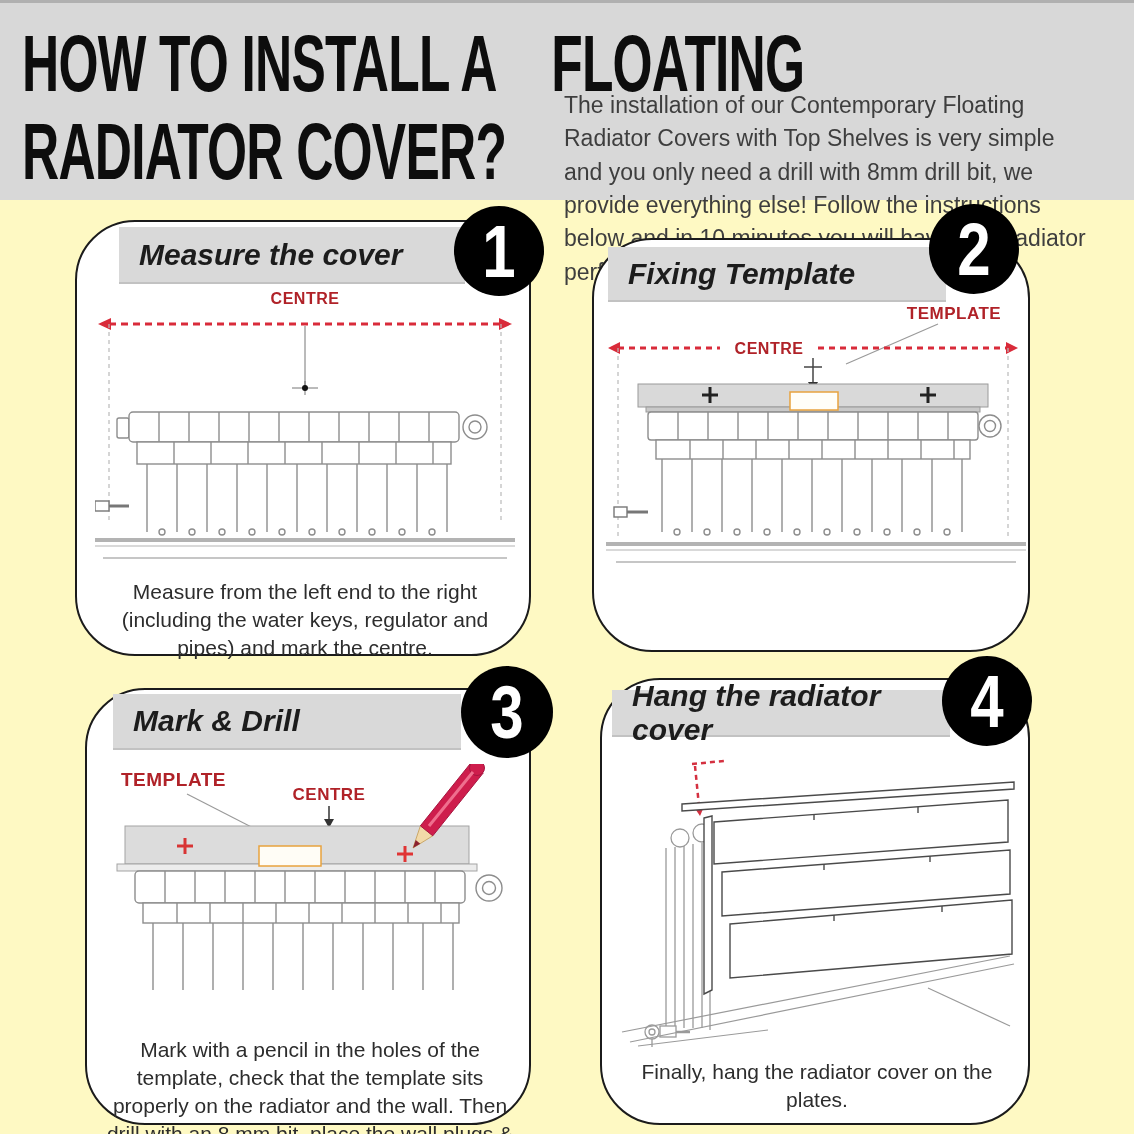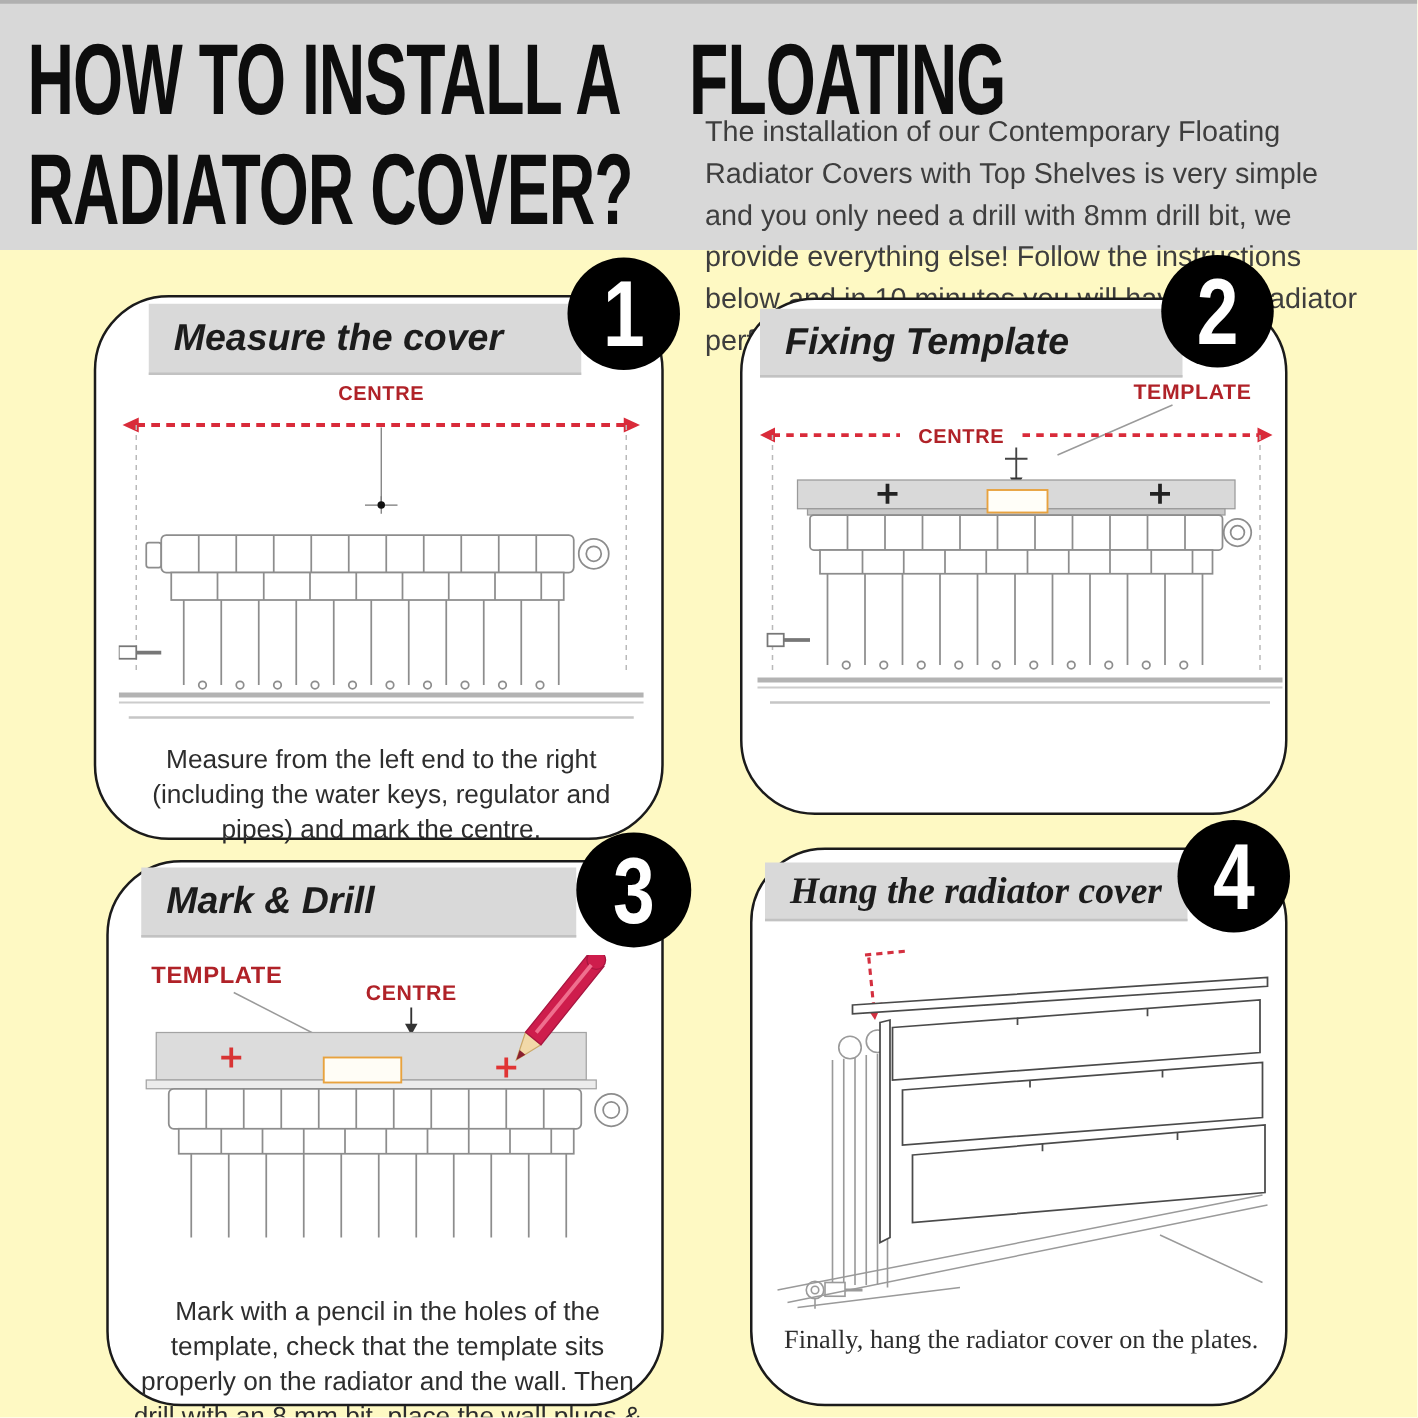--- a/index.html
+++ b/index.html
@@ -11,24 +11,24 @@
   .title-line{position:absolute;left:22px;white-space:nowrap;font-weight:700;color:#0d0d0d;
           font-size:66px;letter-spacing:-1px;transform:scale(0.78,1.22);transform-origin:left top;}
   .title-l1{top:14px;}
   .title-l2{top:102px;}
   .title-gap{display:inline-block;width:70px;}
   .intro{position:absolute;left:564px;top:86px;width:528px;font-size:23px;line-height:1.45;
          color:#3e3e3e;}
   
   .stepbox{position:absolute;background:#fff;border:2px solid #1b1b1b;border-radius:60px;
            box-sizing:border-box;}
-  .box1{left:75px;top:236px;width:456px;height:436px;}
+  .box1{left:75px;top:220px;width:456px;height:436px;}
   .box2{left:592px;top:238px;width:438px;height:414px;}
   .box3{left:85px;top:688px;width:446px;height:437px;}
-  .box4{left:600px;top:678px;width:430px;height:447px;font-family:Liberation Serif, serif;}
+  .box4{left:600px;top:678px;width:430px;height:447px;}
   .bar{position:absolute;background:#d9d9d9;border-bottom:2px solid #c2c2c2;display:flex;
        align-items:center;padding-left:20px;box-sizing:border-box;}
   .bar1{left:42px;top:5px;width:346px;height:57px;}
   .bar2{left:14px;top:7px;width:338px;height:55px;}
   .bar3{left:26px;top:4px;width:348px;height:56px;}
   .bar4{left:10px;top:10px;width:338px;height:47px;}
   .step-title{font-style:italic;font-weight:700;font-size:30px;color:#1c1c1c;}
   .caption{position:absolute;text-align:center;font-size:21px;line-height:1.33;color:#2d2d2d;}
   .cap1{left:18px;top:356px;width:420px;}
   .cap2{left:14px;top:340px;width:410px;}

